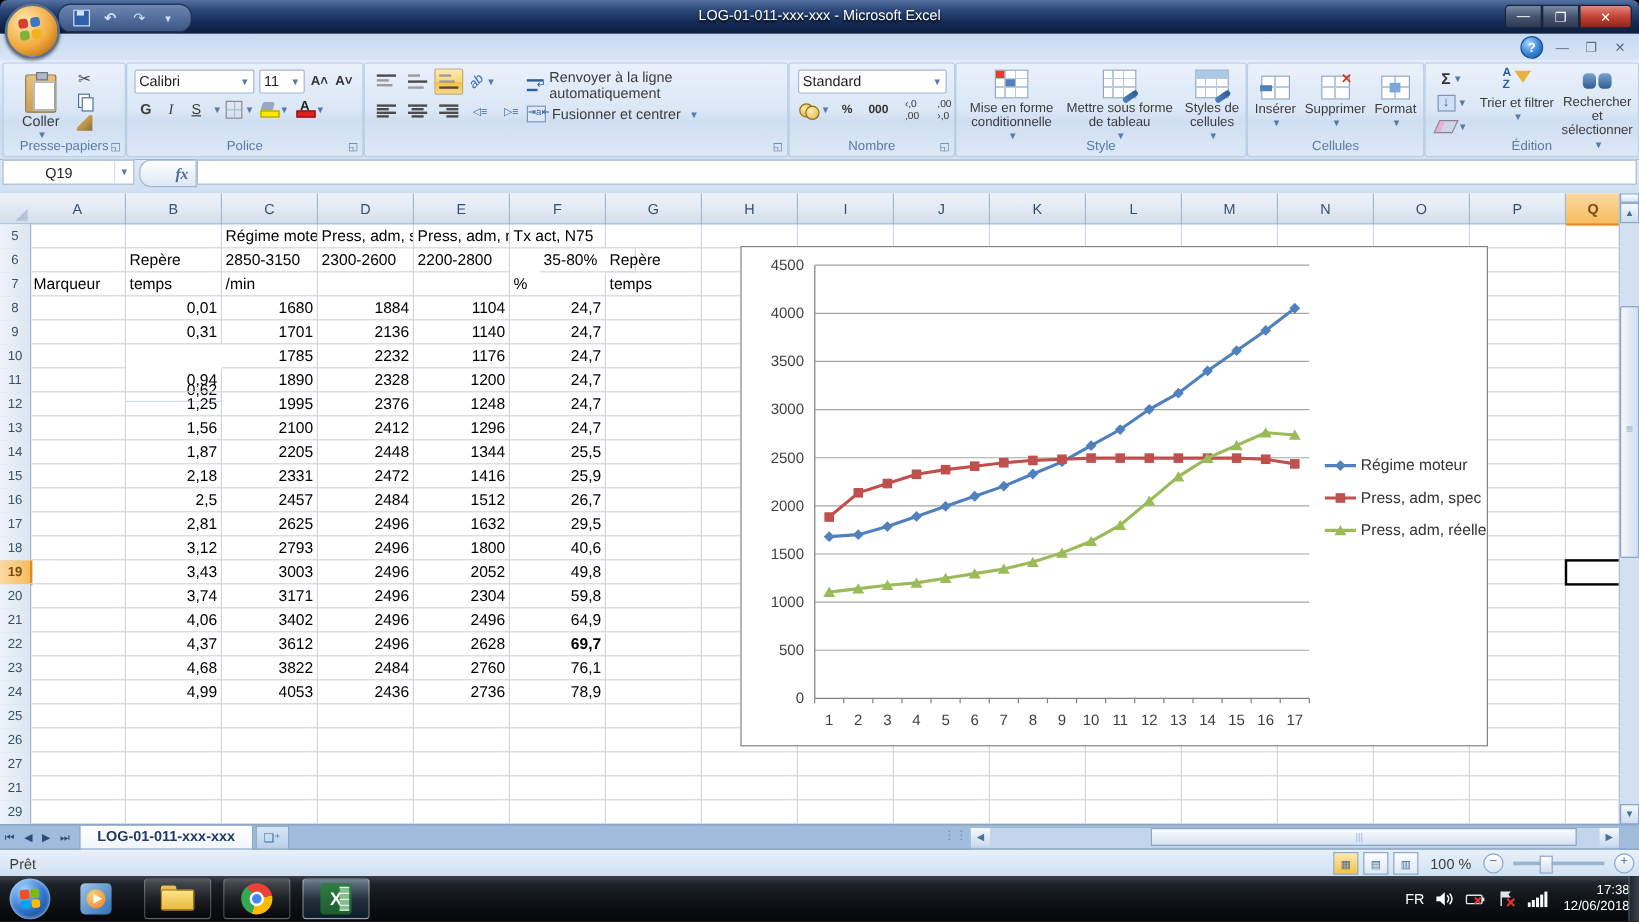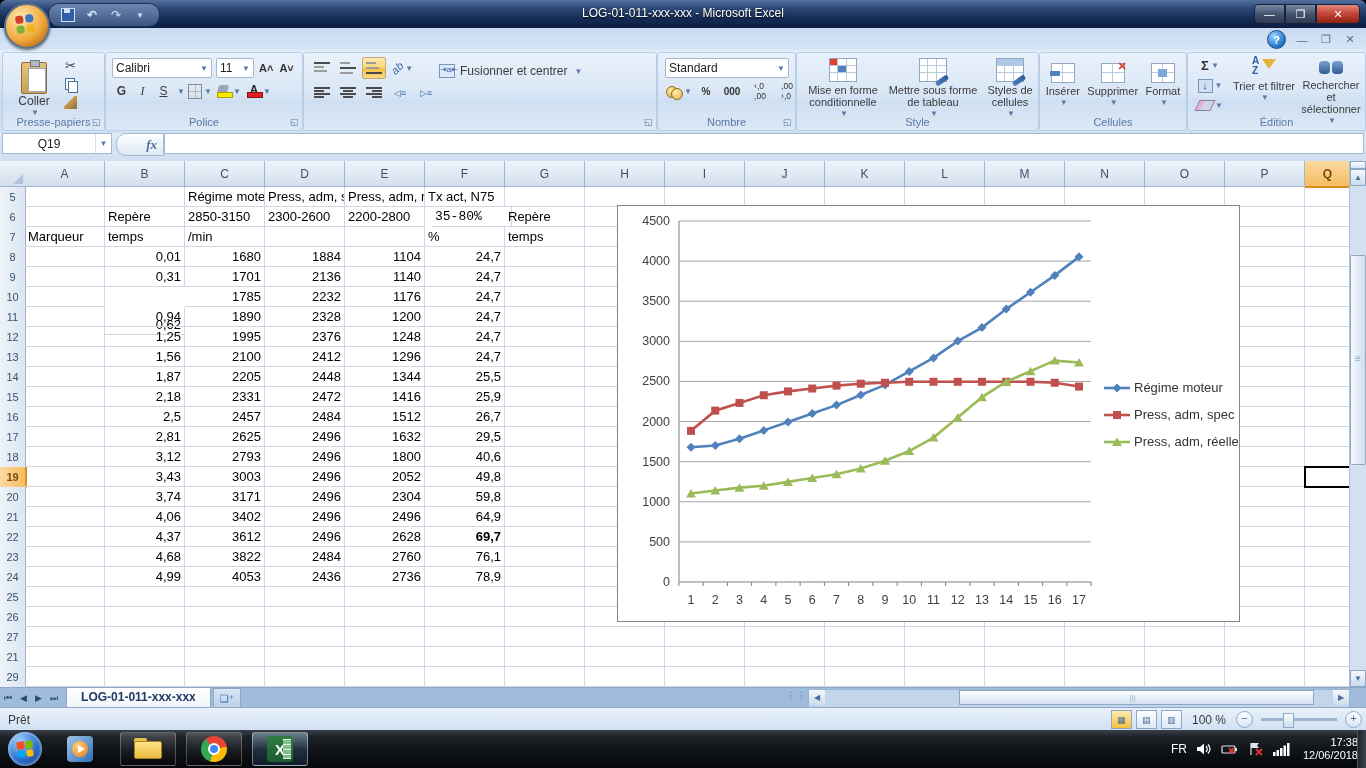--- a/index.html
+++ b/index.html
@@ -382,20 +382,24 @@
             <div class="sbtn" style="width:22px;height:20px">
                 <span class="i-ind">◁≡</span>
               </div>
             <div class="sbtn" style="width:22px;height:20px">
                 <span class="i-ind">▷≡</span>
               </div>
           </div>
         </div>
         <div class="al-text-col">
           <div class="al-line sbtn" style="justify-content:flex-start">
+            <span class="i-wrap"></span>
+            <span>Renvoyer à la ligne automatiquement</span>
+          </div>
+          <div class="al-line sbtn" style="justify-content:flex-start">
             <span class="i-merge">⇥a⇤</span>
             <span>Fusionner et centrer</span>
             <span class="arrow">▼</span>
           </div>
         </div>
       </div>
       <div class="launcher">◱</div>
     </div>
 
     <div class="group" style="left:657px;width:137px;">
@@ -548,21 +552,21 @@
         <div class="cell" style="left: 1065px; top: 26px; width: 80px;"></div>
         <div class="cell" style="left: 1145px; top: 26px; width: 80px;"></div>
         <div class="cell" style="left: 1225px; top: 26px; width: 80px;"></div>
         <div class="cell" style="left: 1305px; top: 26px; width: 46px;"></div>
         <div class="gut" style="top: 46px;">6</div>
         <div class="cell" style="left: 25px; top: 46px; width: 80px;"></div>
         <div class="cell" style="left: 105px; top: 46px; width: 80px;">Repère</div>
         <div class="cell" style="left: 185px; top: 46px; width: 80px;">2850-3150</div>
         <div class="cell" style="left: 265px; top: 46px; width: 80px;">2300-2600</div>
         <div class="cell" style="left: 345px; top: 46px; width: 80px;">2200-2800</div>
-        <div class="cell" style="left: 432px; top: 46px; width: 80px; font-family: Liberation Mono, monospace;">35-80%</div>
+        <div class="cell" style="left: 450px; top: 46px; width: 80px;">35-80%</div>
         <div class="cell" style="left: 505px; top: 46px; width: 80px;">Repère</div>
         <div class="cell" style="left: 585px; top: 46px; width: 80px;"></div>
         <div class="cell" style="left: 665px; top: 46px; width: 80px;"></div>
         <div class="cell" style="left: 745px; top: 46px; width: 80px;"></div>
         <div class="cell" style="left: 825px; top: 46px; width: 80px;"></div>
         <div class="cell" style="left: 905px; top: 46px; width: 80px;"></div>
         <div class="cell" style="left: 985px; top: 46px; width: 80px;"></div>
         <div class="cell" style="left: 1065px; top: 46px; width: 80px;"></div>
         <div class="cell" style="left: 1145px; top: 46px; width: 80px;"></div>
         <div class="cell" style="left: 1225px; top: 46px; width: 80px;"></div>

